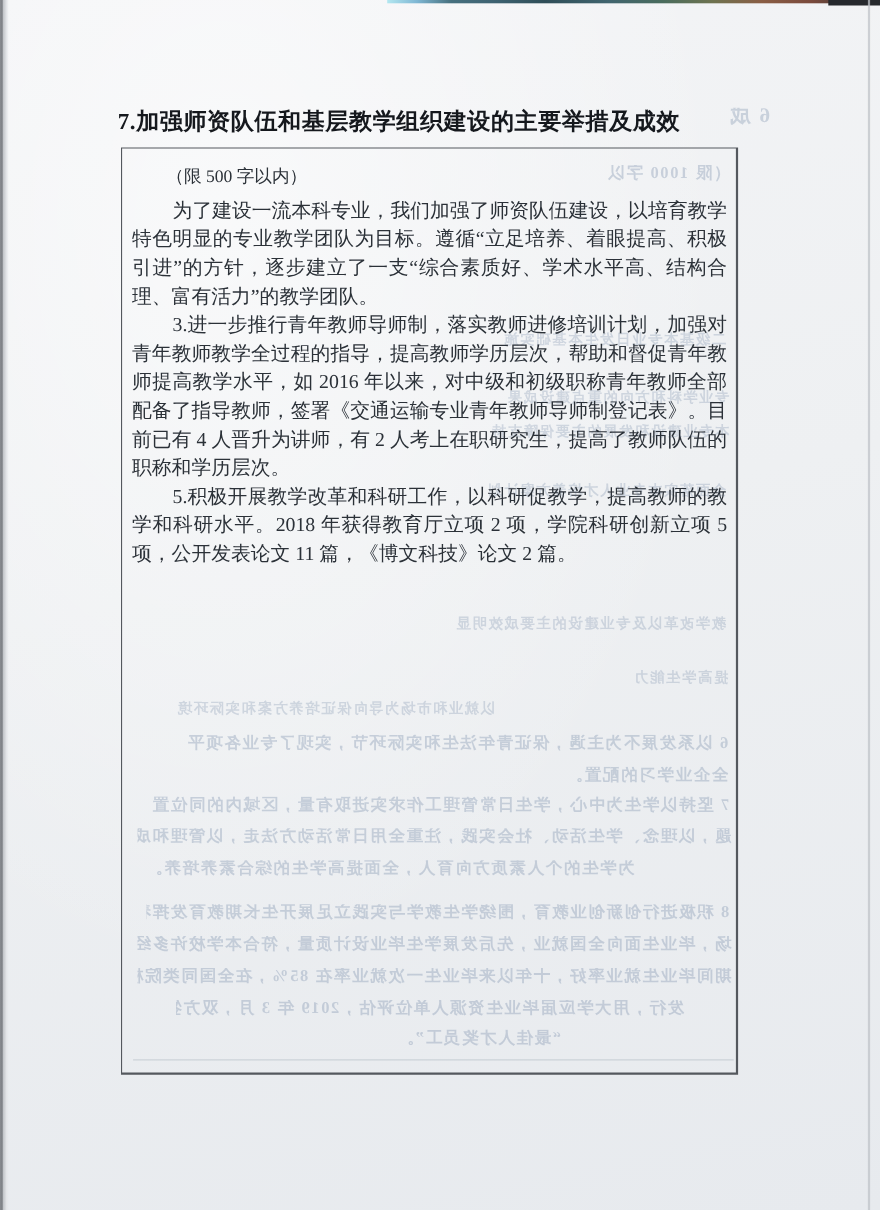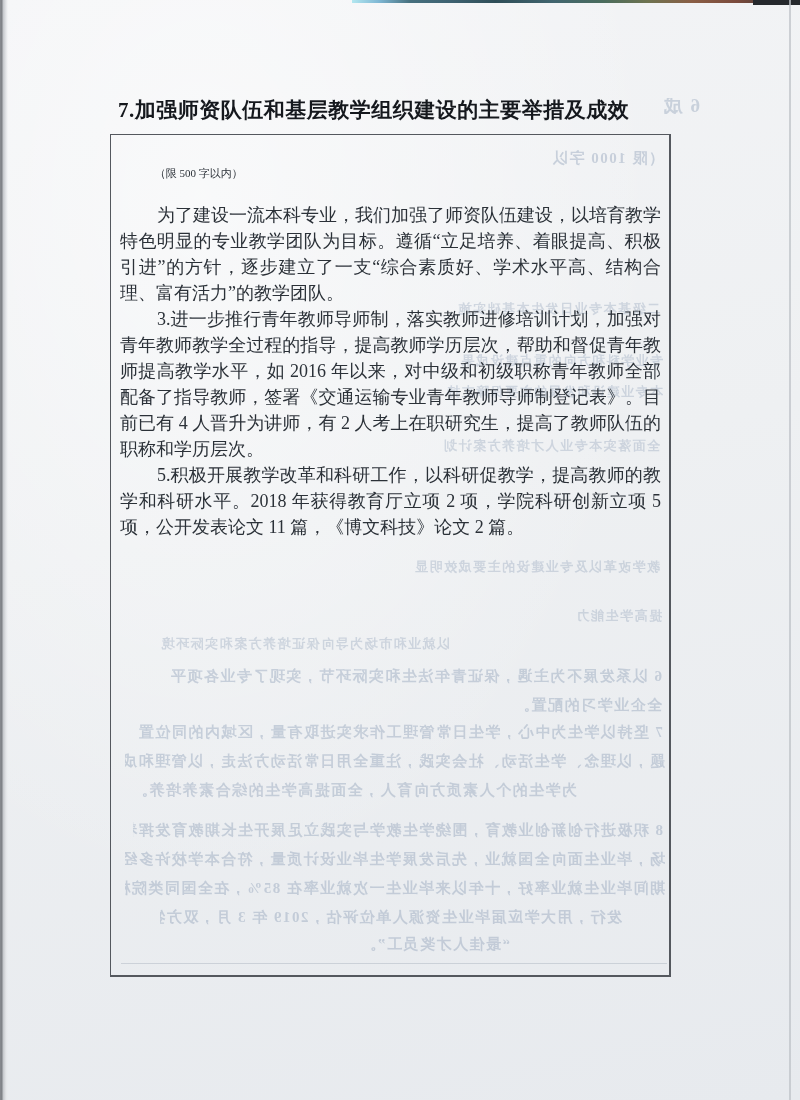--- a/index.html
+++ b/index.html
@@ -32,38 +32,38 @@
   .edge-top-corner {
     position: absolute; left: 753px; top: 0; width: 47px; height: 5px;
     background: #26292d;
   }
   .edge-right {
     position: absolute; left: 789px; top: 0; width: 2px; height: 1100px;
     background: #bfc3c8; opacity: 0.75;
   }
   
   .title {
-    position: absolute; left: 118px; top: 96px; width: 560px;
+    position: absolute; left: 107px; top: 96px; width: 560px;
     margin: 0;
     font-size: 21px; font-weight: bold; color: #15181d;
     letter-spacing: 0.5px; white-space: nowrap;
   }
   
   .content-box {
     position: absolute; left: 110px; top: 134px;
     width: 561px; height: 843px;
     box-sizing: border-box;
     border: 1px solid #54585e;
     border-right-width: 2px;
     border-bottom-width: 2px;
     padding: 9px 8px 0 9px;
   }
   .limit-note {
-    margin: 16px; text-indent: 1.7em;
-    font-size: 11px; line-height: 26px; color: #2b3138;
+    margin: 4px; text-indent: 1.7em;
+    font-size: 16px; line-height: 26px; color: #2b3138;
   }
   .para {
     margin: 0; text-indent: 2.05em; text-align: justify;
     font-size: 18px; line-height: 26px; color: #2b3138;
   }
   
   .bt {
     position: absolute;
     transform: scaleX(-1);
     color: #8fa0b8; opacity: 0.42;

